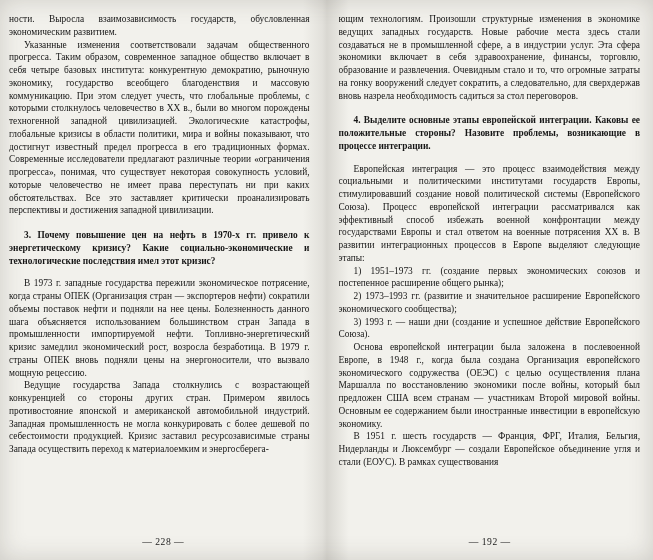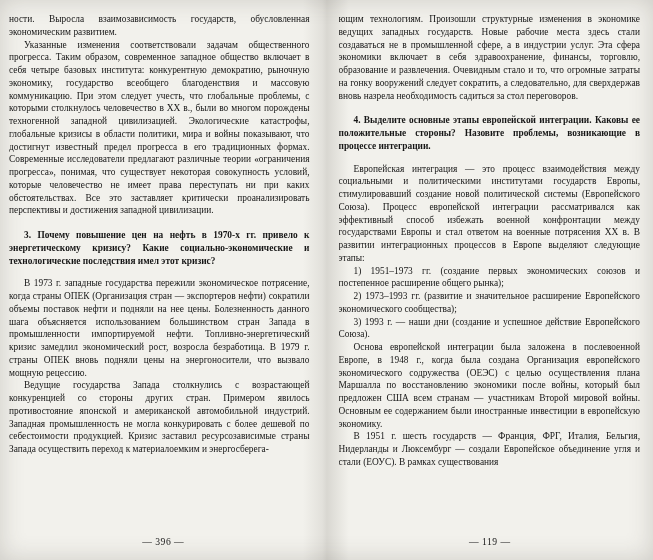--- a/index.html
+++ b/index.html
@@ -77,31 +77,31 @@
 <div class="scan">
 
   <div class="page left">
     <div class="page-body" id="left-blocks">
         <p class="block continuation">ности. Выросла взаимозависимость государств, обусловленная экономическим развитием.</p>
         <p class="block paragraph">Указанные изменения соответствовали задачам общественного прогресса. Таким образом, современное западное общество включает в себя четыре базовых института: конкурентную демократию, рыночную экономику, государство всеобщего благоденствия и массовую коммуникацию. При этом следует учесть, что глобальные проблемы, с которыми столкнулось человечество в XX в., были во многом порождены техногенной западной цивилизацией. Экологические катастрофы, глобальные кризисы в области политики, мира и войны показывают, что достигнут известный предел прогресса в его традиционных формах. Современные исследователи предлагают различные теории «ограничения прогресса», понимая, что существует некоторая совокупность условий, которые человечество не имеет права переступать ни при каких обстоятельствах. Все это заставляет критически проанализировать перспективы и достижения западной цивилизации.</p>
         <p class="block heading">3. Почему повышение цен на нефть в 1970-х гг. привело к энергетическому кризису? Какие социально-экономические и технологические последствия имел этот кризис?</p>
         <p class="block paragraph">В 1973 г. западные государства пережили экономическое потрясение, когда страны ОПЕК (Организация стран — экспортеров нефти) сократили объемы поставок нефти и подняли на нее цены. Болезненность данного шага объясняется использованием большинством стран Запада в промышленности импортируемой нефти. Топливно-энергетический кризис замедлил экономический рост, возросла безработица. В 1979 г. страны ОПЕК вновь подняли цены на энергоносители, что вызвало мощную рецессию.</p>
         <p class="block paragraph">Ведущие государства Запада столкнулись с возрастающей конкуренцией со стороны других стран. Примером явилось противостояние японской и американской автомобильной индустрий. Западная промышленность не могла конкурировать с более дешевой по себестоимости продукцией. Кризис заставил ресурсозависимые страны Запада осуществить переход к материалоемким и энергосберега-</p>
       </div>
-    <div class="page-number">— 396 —</div>
+    <div class="page-number">— 228 —</div>
   </div>
 
   <div class="page right">
     <div class="page-body" id="right-blocks">
         <p class="block continuation">ющим технологиям. Произошли структурные изменения в экономике ведущих западных государств. Новые рабочие места здесь стали создаваться не в промышленной сфере, а в индустрии услуг. Эта сфера экономики включает в себя здравоохранение, финансы, торговлю, образование и развлечения. Очевидным стало и то, что огромные затраты на гонку вооружений следует сократить, а следовательно, для сверхдержав вновь назрела необходимость садиться за стол переговоров.</p>
         <p class="block heading">4. Выделите основные этапы европейской интеграции. Каковы ее положительные стороны? Назовите проблемы, возникающие в процессе интеграции.</p>
         <p class="block paragraph">Европейская интеграция — это процесс взаимодействия между социальными и политическими институтами государств Европы, стимулировавший создание новой политической системы (Европейского Союза). Процесс европейской интеграции рассматривался как эффективный способ избежать военной конфронтации между государствами Европы и стал ответом на военные потрясения XX в. В развитии интеграционных процессов в Европе выделяют следующие этапы:</p>
         <p class="block paragraph">1) 1951–1973 гг. (создание первых экономических союзов и постепенное расширение общего рынка);</p>
         <p class="block paragraph">2) 1973–1993 гг. (развитие и значительное расширение Европейского экономического сообщества);</p>
         <p class="block paragraph">3) 1993 г. — наши дни (создание и успешное действие Европейского Союза).</p>
         <p class="block paragraph">Основа европейской интеграции была заложена в послевоенной Европе, в 1948 г., когда была создана Организация европейского экономического содружества (ОЕЭС) с целью осуществления плана Маршалла по восстановлению экономики после войны, который был предложен США всем странам — участникам Второй мировой войны. Основным ее содержанием были иностранные инвестиции в европейскую экономику.</p>
         <p class="block paragraph">В 1951 г. шесть государств — Франция, ФРГ, Италия, Бельгия, Нидерланды и Люксембург — создали Европейское объединение угля и стали (ЕОУС). В рамках существования</p>
       </div>
-    <div class="page-number">— 119 —</div>
+    <div class="page-number">— 192 —</div>
   </div>
 
   <div class="gutter-shadow"></div>
 </div>
 
 </body></html>

